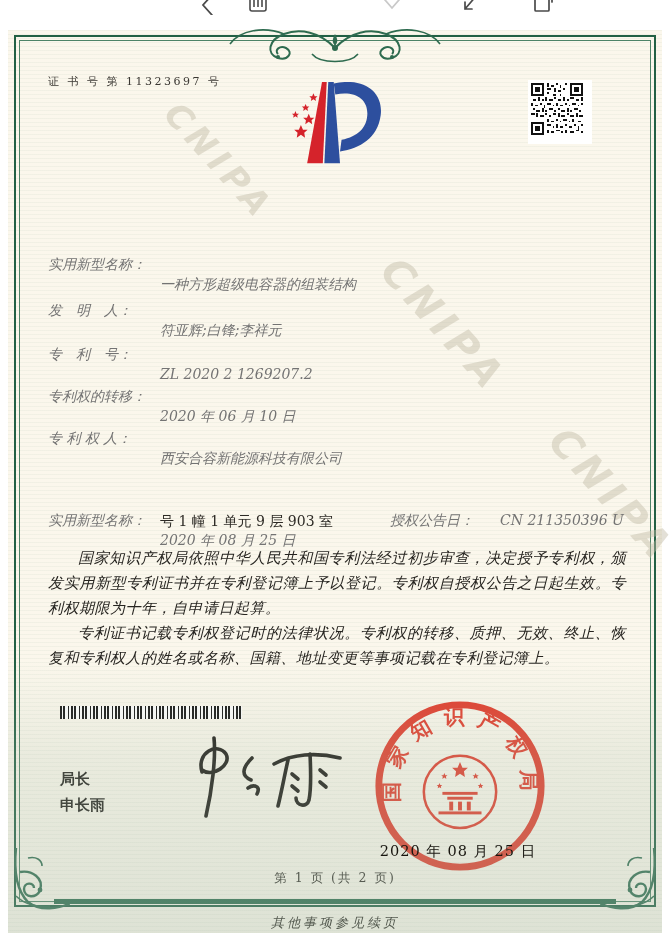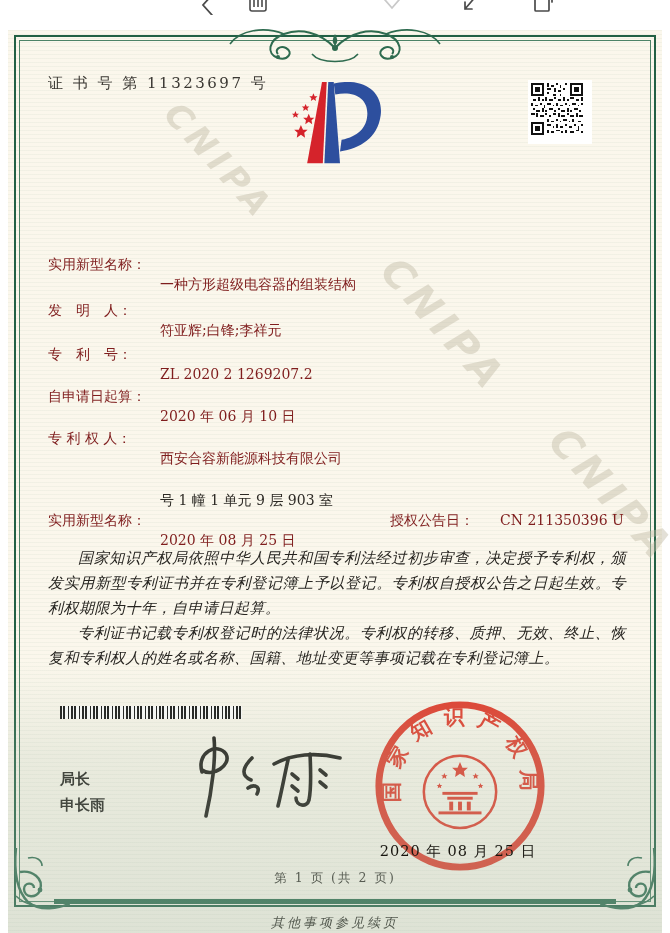--- a/index.html
+++ b/index.html
@@ -35,35 +35,35 @@
   
   .wm{
     position:absolute;font-family:"DejaVu Sans","Liberation Sans",sans-serif;
     font-style:italic;font-weight:bold;color:rgba(193,187,167,0.45);
     letter-spacing:6px;transform:rotate(48deg);transform-origin:left top;pointer-events:none;
   }
   .wm1{left:178px;top:64px;font-size:34px;}
   .wm2{left:398px;top:218px;font-size:40px;}
   .wm3{left:566px;top:388px;font-size:40px;}
   
-  .cert-no{position:absolute;left:40px;top:44px;font-size:15px;color:#3a3732;letter-spacing:2.5px;}
+  .cert-no{position:absolute;left:40px;top:44px;font-size:11px;color:#3a3732;letter-spacing:2.5px;}
   .logo{position:absolute;left:262px;top:52px;width:140px;height:86px;}
   .qr{position:absolute;left:520px;top:50px;width:58px;height:58px;background:#fff;padding:3px;}
   .qr svg{width:52px;height:52px;display:block;}
   .title{
     position:absolute;left:0;top:142px;width:654px;text-align:center;
     font-size:29px;font-weight:bold;color:#141414;letter-spacing:8px;
   }
   
-  .row{position:absolute;left:40px;width:586px;height:22px;font-size:14px;color:#7f1d1d;}
+  .row{position:absolute;left:40px;width:586px;height:22px;font-size:14px;color:#737373;font-style:italic;}
   .row .lab{position:absolute;left:0;white-space:nowrap;}
   .row .val{position:absolute;left:112px;white-space:nowrap;margin-top:20px;}
   .row .lab2{position:absolute;left:342px;white-space:nowrap;}
   .row .val2{position:absolute;left:452px;white-space:nowrap;}
-  .addr2{position:absolute;left:152px;top:462px;font-size:14px;color:#2d2a25;white-space:nowrap;}
+  .addr2{position:absolute;left:152px;top:483px;font-size:14px;color:#2d2a25;white-space:nowrap;}
   
   .legal{position:absolute;left:40px;top:516px;width:578px;}
   .legal p{
     margin:0;font-size:15px;line-height:25px;color:#262420;
     font-style:italic;text-indent:2em;letter-spacing:0.5px;text-align:justify;
   }
   
   .barcode{
     position:absolute;left:52px;top:676px;width:182px;height:13px;
     background:repeating-linear-gradient(90deg,#161616 0 2px,#fdfdfd 2px 3px,#161616 3px 5px,#fdfdfd 5px 8px,#161616 8px 9px,#fdfdfd 9px 11px);
@@ -216,21 +216,21 @@
   </div>
   <div class="row" style="top:272px">
     <span class="lab">发　明　人：</span>
     <span class="val">符亚辉;白锋;李祥元</span>
   </div>
   <div class="row" style="top:316px">
     <span class="lab">专　利　号：</span>
     <span class="val">ZL 2020 2 1269207.2</span>
   </div>
   <div class="row" style="top:358px">
-    <span class="lab">自申请日起算：</span>
+    <span class="lab">专利权的转移：</span>
     <span class="val">2020 年 06 月 10 日</span>
   </div>
   <div class="row" style="top:400px">
     <span class="lab">专 利 权 人：</span>
     <span class="val">西安合容新能源科技有限公司</span>
   </div>
   <div class="addr2">号 1 幢 1 单元 9 层 903 室</div>
   <div class="row" style="top:482px">
     <span class="lab">实用新型名称：</span>
     <span class="val">2020 年 08 月 25 日</span>

